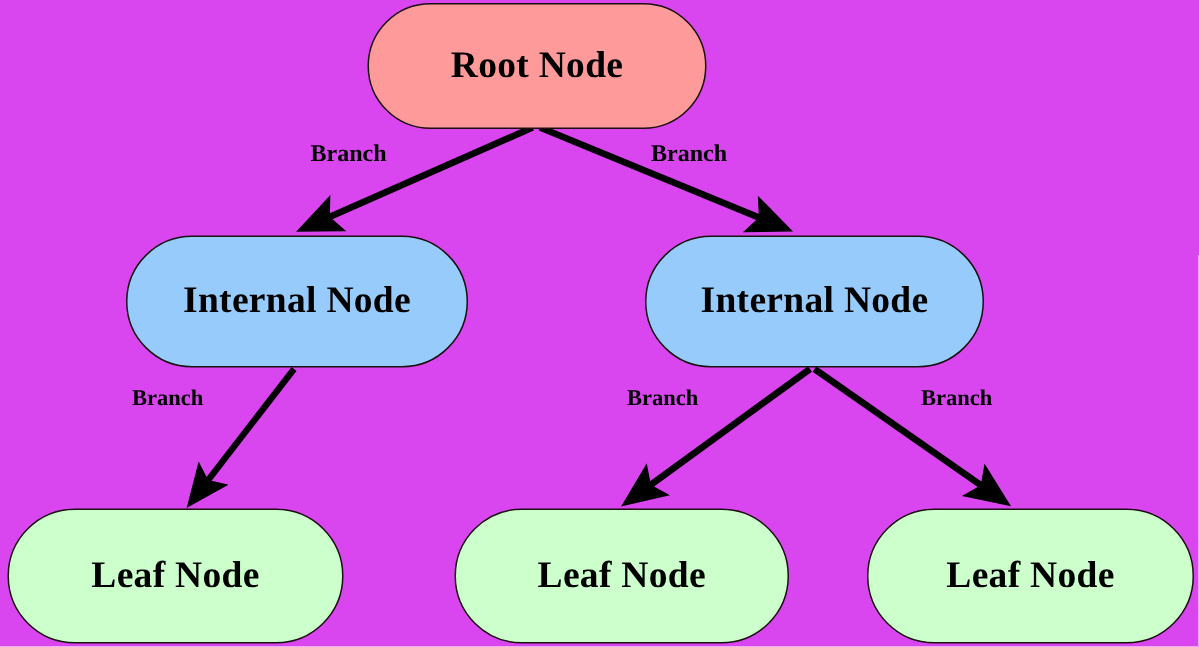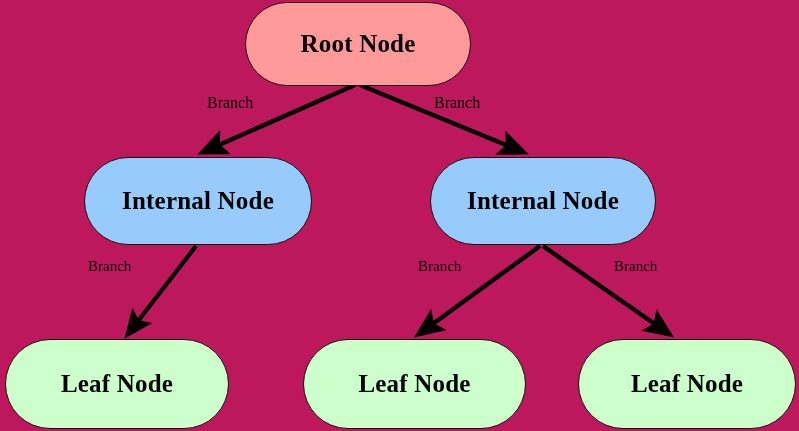--- a/index.html
+++ b/index.html
@@ -5,21 +5,21 @@
 <style>
   html, body {
     margin: 0;
     padding: 0;
     background: #ffffff;
   }
   #canvas {
     position: relative;
     width: 799px;
     height: 431px;
-    background: #be185d;
+    background: #d946ef;
     overflow: hidden;
     font-family: "Liberation Serif", "DejaVu Serif", serif;
   }
   #edge-layer {
     position: absolute;
     left: 0;
     top: 0;
     width: 799px;
     height: 431px;
   }
@@ -90,21 +90,21 @@
     height: 90px;
     border-radius: 45px;
     background: #ccffcc;
   }
   .node-leaf-1 .node-label,
   .node-leaf-2 .node-label,
   .node-leaf-3 .node-label { font-size: 25px; }
 
   .edge-label {
     position: absolute;
-    font-weight: normal;
+    font-weight: bold;
     color: #000000;
     white-space: nowrap;
     font-size: 16px;
   }
   .edge-label-l1 { left: 207px; top: 94px; }
   .edge-label-l2 { left: 434px; top: 94px; }
   .edge-label-l3 { left: 88px;  top: 258px; font-size: 15px; }
   .edge-label-l4 { left: 418px; top: 258px; font-size: 15px; }
   .edge-label-l5 { left: 614px; top: 258px; font-size: 15px; }
 </style>

